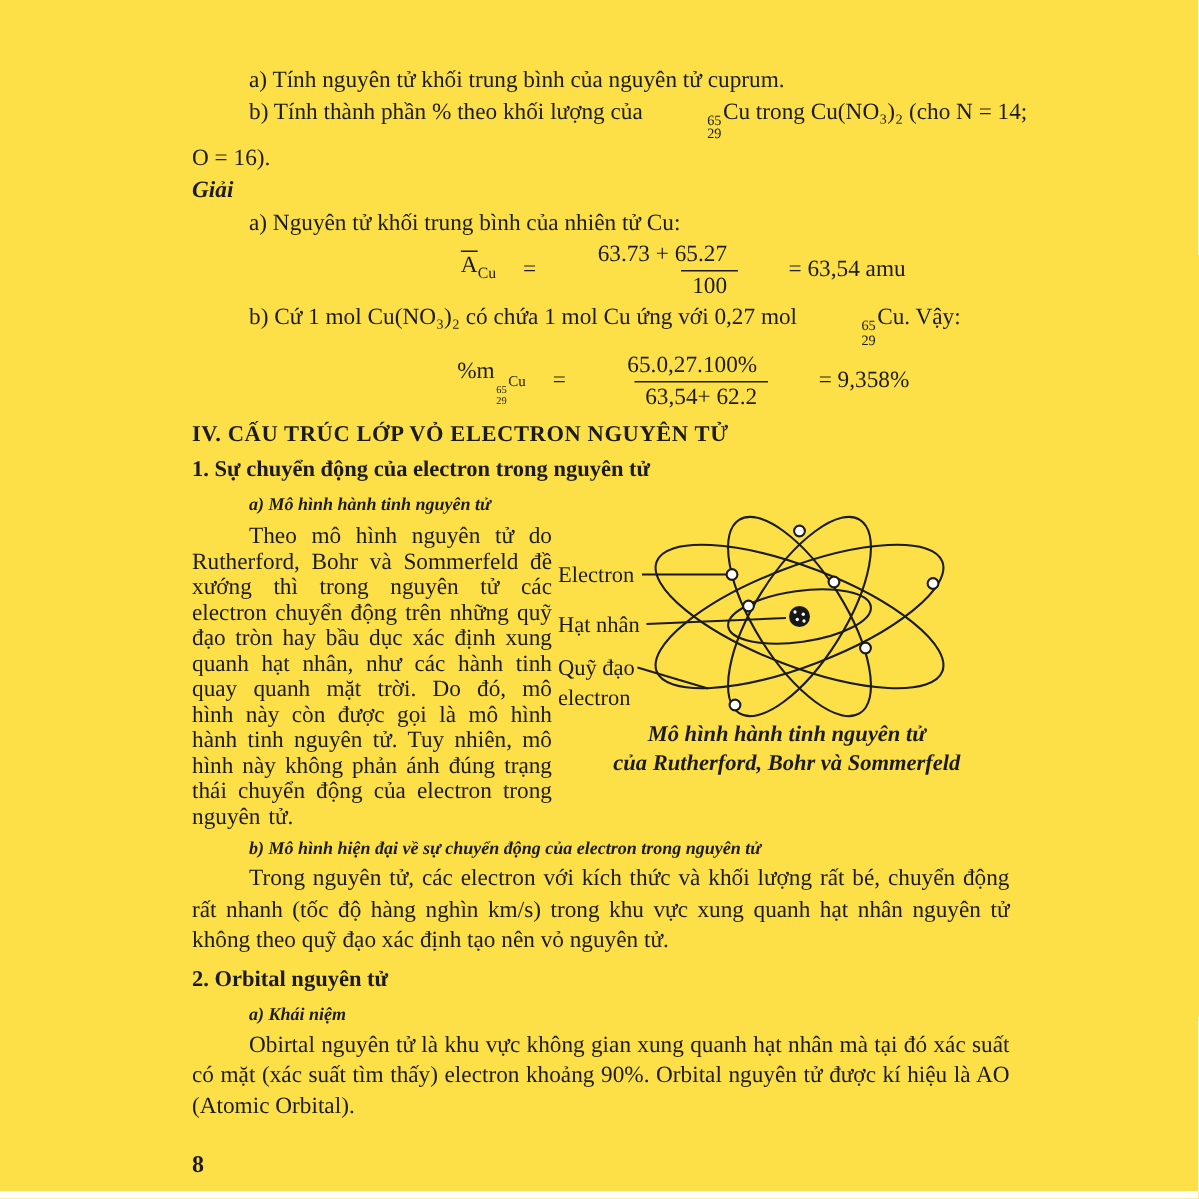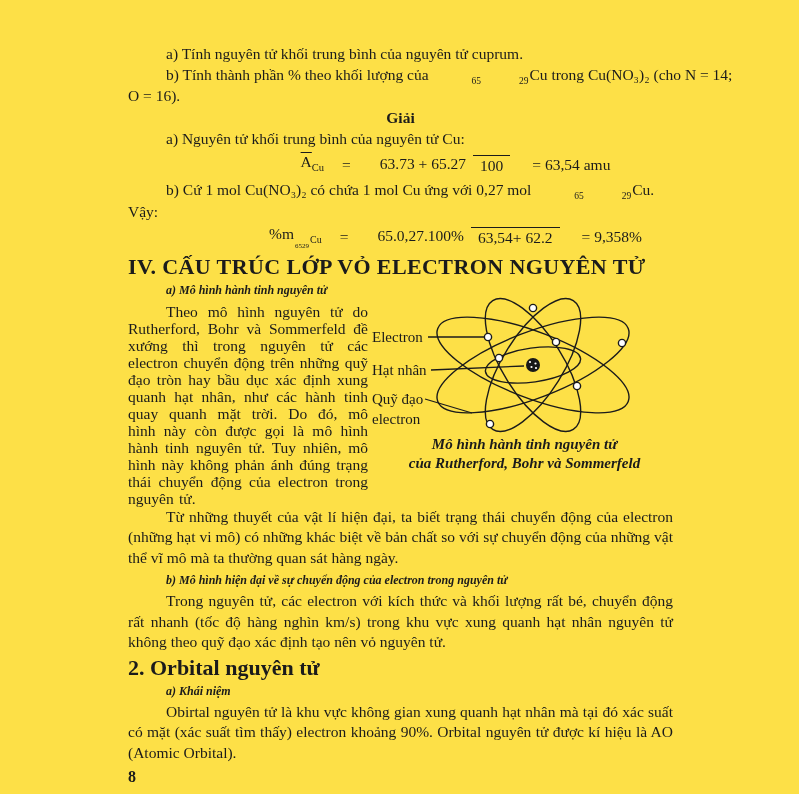--- a/index.html
+++ b/index.html
@@ -6,31 +6,31 @@
   .page{
     position:relative;width:799px;height:794px;overflow:hidden;
     background:#fde047;color:#1b1b1b;box-sizing:border-box;
     padding:44px 126px 0 128px;
     font-family:"Liberation Serif","DejaVu Serif",serif;
     font-size:15.5px;line-height:20.5px;
   }
   p{margin:0;}
   .indent{text-indent:38px;}
   .nowrap{white-space:nowrap;}
-  .giai{text-align:center;font-weight:700;margin:1px 0;}
+  .giai{font-weight:700;font-style:italic;margin:1px 0;}
   .formula{display:flex;justify-content:center;align-items:center;gap:18px;padding-left:110px;margin:2px 0;}
-  .frac{display:inline-flex;align-items:flex-start;vertical-align:middle;margin:0 4px;line-height:18px;}
+  .frac{display:inline-flex;flex-direction:column;align-items:flex-end;vertical-align:middle;margin:0 16px;line-height:18px;}
   .frac .num{padding:0 7px 1px;}
   .frac .den{border-top:1.5px solid #1b1b1b;padding:1px 7px 0;}
   .ov{text-decoration:overline;}
   .s10{font-size:10.5px;}
-  .iso{display:inline-flex;flex-direction:row;align-items:flex-start;line-height:1;font-size:9.5px;vertical-align:-4px;margin:0 1px 0 1px;}
+  .iso{display:inline-flex;flex-direction:column;align-items:flex-start;line-height:1;font-size:9.5px;vertical-align:-4px;margin:0 1px 0 1px;}
   .iso.tiny{font-size:7px;vertical-align:-5px;}
   .f2sub{font-size:10px;}
-  h2,h3,h4{margin:0;font-size:22px;line-height:22px;}
+  h2,h3,h4{margin:0;font-size:15px;line-height:22px;}
   .h-iv{font-weight:700;letter-spacing:.4px;margin-top:5px;}
   .h-num{font-weight:700;margin-top:1px;}
   .h-ital{font-weight:700;font-style:italic;text-indent:38px;font-size:12px;margin-top:1px;}
   .twocol{display:flex;gap:8px;margin-top:2px;justify-content:space-between;}
   .col-text{width:240px;text-align:justify;text-indent:38px;line-height:17px;word-spacing:1.5px;}
   .fig{flex:1;margin:-6px 0 0 0;padding:0;}
   .fig svg{display:block;margin-left:-6px;}
   .fig text{font-family:"Liberation Serif","DejaVu Serif",serif;font-size:15px;fill:#1b1b1b;}
   .figcap{margin-top:0;text-align:center;font-style:italic;font-weight:600;font-size:15px;line-height:19px;}
   .para{text-align:justify;}
@@ -45,21 +45,21 @@
 
   <p class="indent nowrap"><span>b) Tính thành phần % theo khối lượng của </span><span class="iso">
         <span>65</span>
         <span>29</span>
       </span><span>Cu</span><span> trong Cu(NO₃)₂ (cho N = 14;</span></p>
 
   <p>O = 16).</p>
 
   <p class="giai">Giải</p>
 
-  <p class="indent">a) Nguyên tử khối trung bình của nguyên tử Cu:</p>
+  <p class="indent">a) Nguyên tử khối trung bình của nhiên tử Cu:</p>
 
   <div class="formula">
     <span><span class="ov">A</span><sub class="s10">Cu</sub></span>
     <span>=</span>
     <span class="frac">
       <span class="num">63.73 + 65.27</span>
       <span class="den">100</span>
     </span>
     <span>= 63,54 amu</span>
   </div>
@@ -76,20 +76,21 @@
           </span><span>Cu</span></sub></span>
     <span>=</span>
     <span class="frac">
       <span class="num">65.0,27.100%</span>
       <span class="den">63,54+ 62.2</span>
     </span>
     <span>= 9,358%</span>
   </div>
 
   <h2 class="h-iv">IV. CẤU TRÚC LỚP VỎ ELECTRON NGUYÊN TỬ</h2>
+  <h3 class="h-num">1. Sự chuyển động của electron trong nguyên tử</h3>
   <h4 class="h-ital">a) Mô hình hành tinh nguyên tử</h4>
 
   <div class="twocol">
     <p class="col-text">Theo mô hình nguyên tử do Rutherford, Bohr và Sommerfeld đề xướng thì trong nguyên tử các electron chuyển động trên những quỹ đạo tròn hay bầu dục xác định xung quanh hạt nhân, như các hành tinh quay quanh mặt trời. Do đó, mô hình này còn được gọi là mô hình hành tinh nguyên tử. Tuy nhiên, mô hình này không phản ánh đúng trạng thái chuyển động của electron trong nguyên tử.</p>
 
     <figure class="fig">
       <svg width="300" height="138" viewBox="0 0 300 138">
         <g stroke="#1b1b1b" stroke-width="1.4" fill="none">
           <ellipse cx="163" cy="68" rx="102" ry="33" transform="rotate(-21 163 68)"></ellipse>
           <ellipse cx="163" cy="68" rx="102" ry="33" transform="rotate(21 163 68)"></ellipse>
@@ -123,21 +124,20 @@
         <text x="2" y="107">Quỹ đạo</text>
         <text x="2" y="127">electron</text>
       </svg>
       <figcaption class="figcap">
         <span>Mô hình hành tinh nguyên tử</span><br>
         <span>của Rutherford, Bohr và Sommerfeld</span>
       </figcaption>
     </figure>
   </div>
 
-  <p class="para indent">Từ những thuyết của vật lí hiện đại, ta biết trạng thái chuyển động của electron (những hạt vi mô) có những khác biệt về bản chất so với sự chuyển động của những vật thể vĩ mô mà ta thường quan sát hàng ngày.</p>
 
   <h4 class="h-ital">b) Mô hình hiện đại về sự chuyển động của electron trong nguyên tử</h4>
 
   <p class="para indent">Trong nguyên tử, các electron với kích thức và khối lượng rất bé, chuyển động rất nhanh (tốc độ hàng nghìn km/s) trong khu vực xung quanh hạt nhân nguyên tử không theo quỹ đạo xác định tạo nên vỏ nguyên tử.</p>
 
   <h3 class="h-num" style="margin-top:4px;">2. Orbital nguyên tử</h3>
   <h4 class="h-ital">a) Khái niệm</h4>
 
   <p class="para indent">Obirtal nguyên tử là khu vực không gian xung quanh hạt nhân mà tại đó xác suất có mặt (xác suất tìm thấy) electron khoảng 90%. Orbital nguyên tử được kí hiệu là AO (Atomic Orbital).</p>
 

